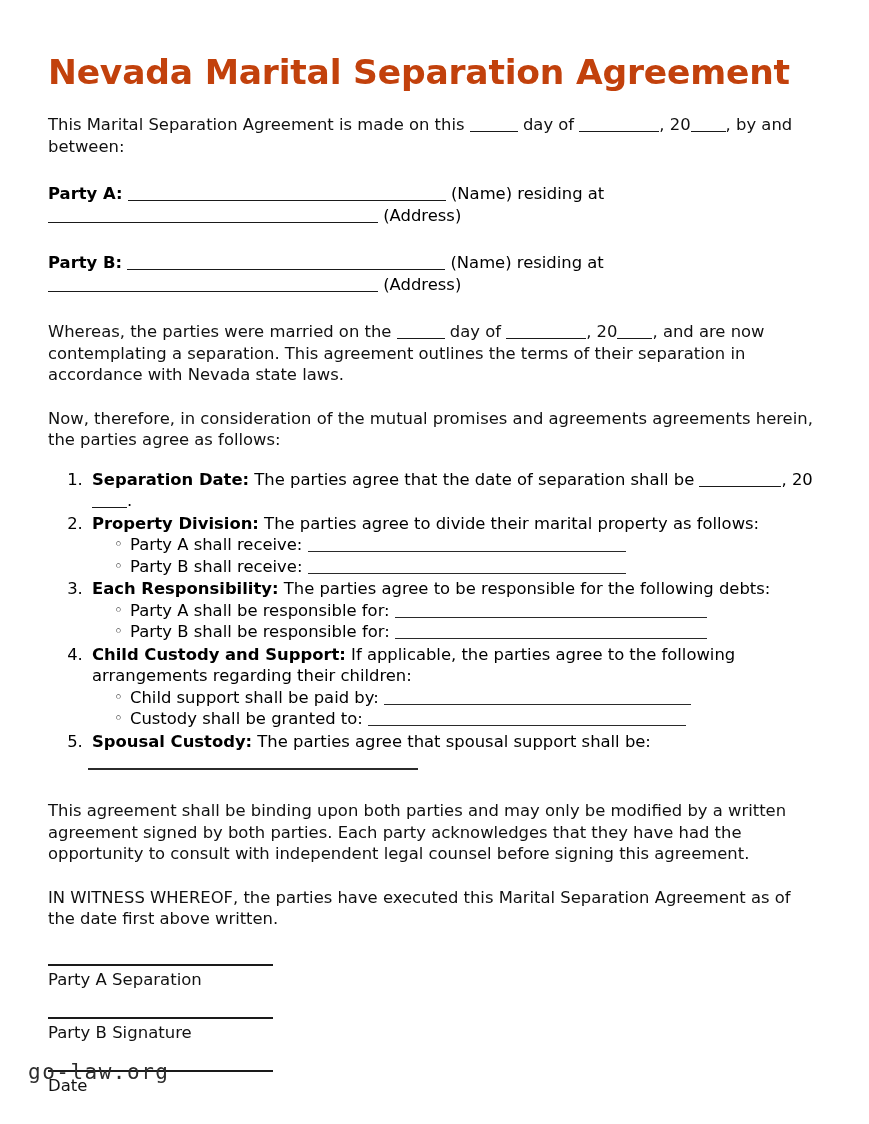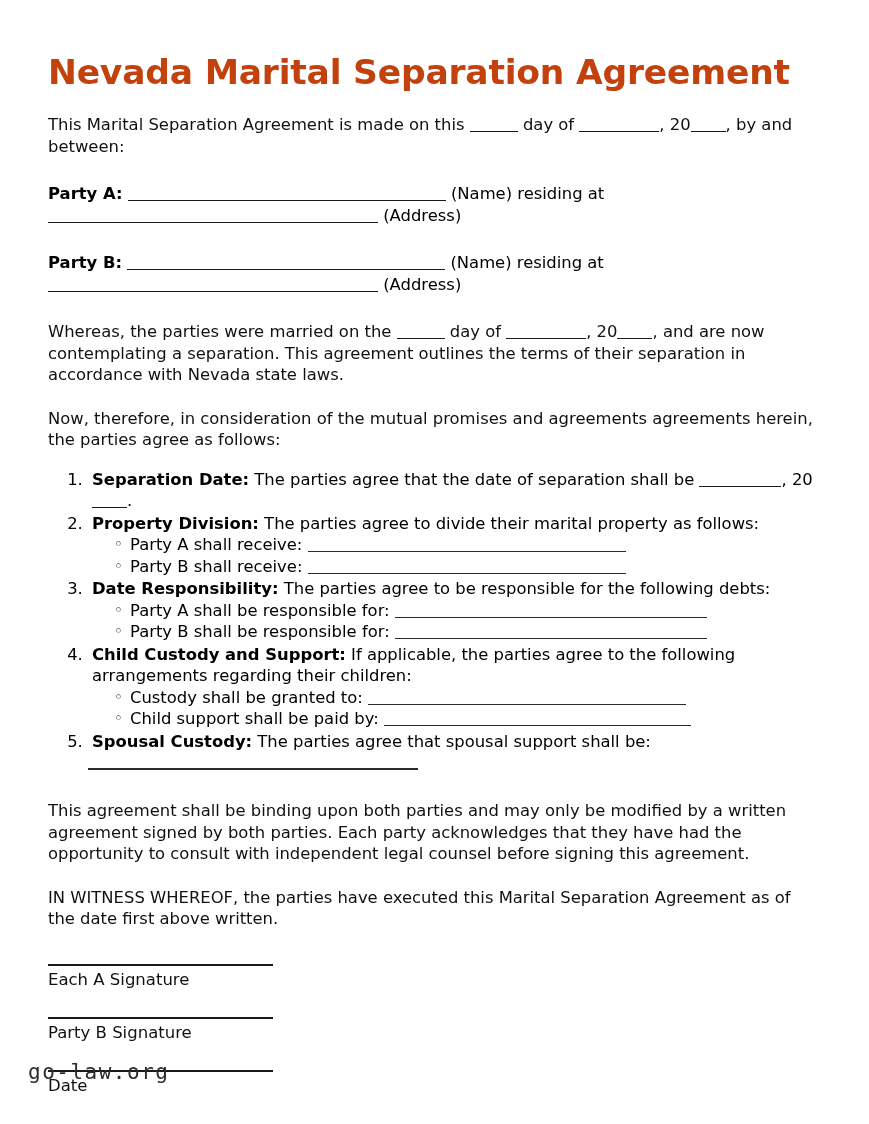--- a/index.html
+++ b/index.html
@@ -197,32 +197,32 @@
 
       <li>
         <b>Property Division:</b><span> The parties agree to divide their marital property as follows:</span>
         <ul class="subterms">
           <li><span>Party A shall receive:</span> <span class="sub-blank w-receive"></span></li>
           <li><span>Party B shall receive:</span> <span class="sub-blank w-receive"></span></li>
         </ul>
       </li>
 
       <li>
-        <b>Date Responsibility:</b><span> The parties agree to be responsible for the following debts:</span>
+        <b>Each Responsibility:</b><span> The parties agree to be responsible for the following debts:</span>
         <ul class="subterms">
           <li><span>Party A shall be responsible for:</span> <span class="sub-blank w-debt"></span></li>
           <li><span>Party B shall be responsible for:</span> <span class="sub-blank w-debt"></span></li>
         </ul>
       </li>
 
       <li>
         <b>Child Custody and Support:</b><span> If applicable, the parties agree to the following arrangements regarding their children:</span>
         <ul class="subterms">
+          <li><span>Child support shall be paid by:</span> <span class="sub-blank w-support"></span></li>
           <li><span>Custody shall be granted to:</span> <span class="sub-blank w-custody"></span></li>
-          <li><span>Child support shall be paid by:</span> <span class="sub-blank w-support"></span></li>
         </ul>
       </li>
 
       <li>
         <b>Spousal Custody:</b><span> The parties agree that spousal support shall be:</span>
       </li>
     </ol>
 
     <div class="spousal-blank"></div>
 
@@ -232,21 +232,21 @@
 
     <div class="gap-22"></div>
 
     <p class="para">IN WITNESS WHEREOF, the parties have executed this Marital Separation Agreement as of the date first above written.</p>
 
     <div class="gap-30"></div>
 
     <div class="sig-area">
       <div class="sig-block">
         <div class="sig-line"></div>
-        <div class="sig-label">Each A Signature</div>
+        <div class="sig-label">Party A Separation</div>
       </div>
       <div class="gap-16"></div>
       <div class="sig-block">
         <div class="sig-line"></div>
         <div class="sig-label">Party B Signature</div>
       </div>
       <div class="gap-16"></div>
       <div class="sig-block">
         <div class="sig-line"></div>
         <div class="sig-label">Date</div>

